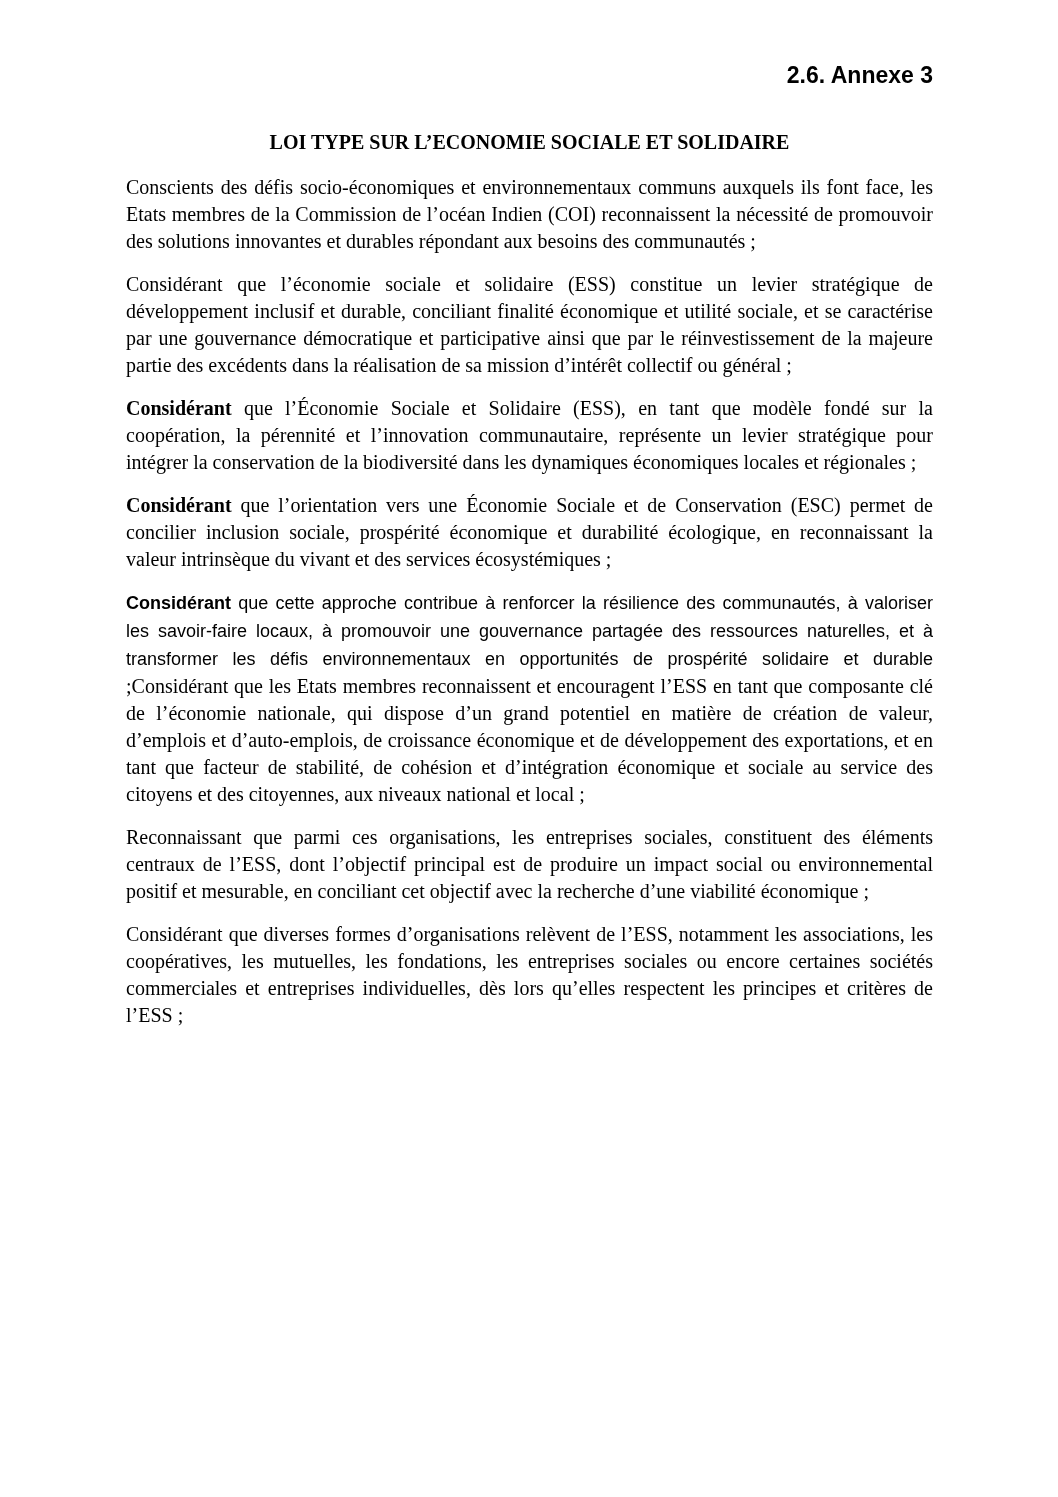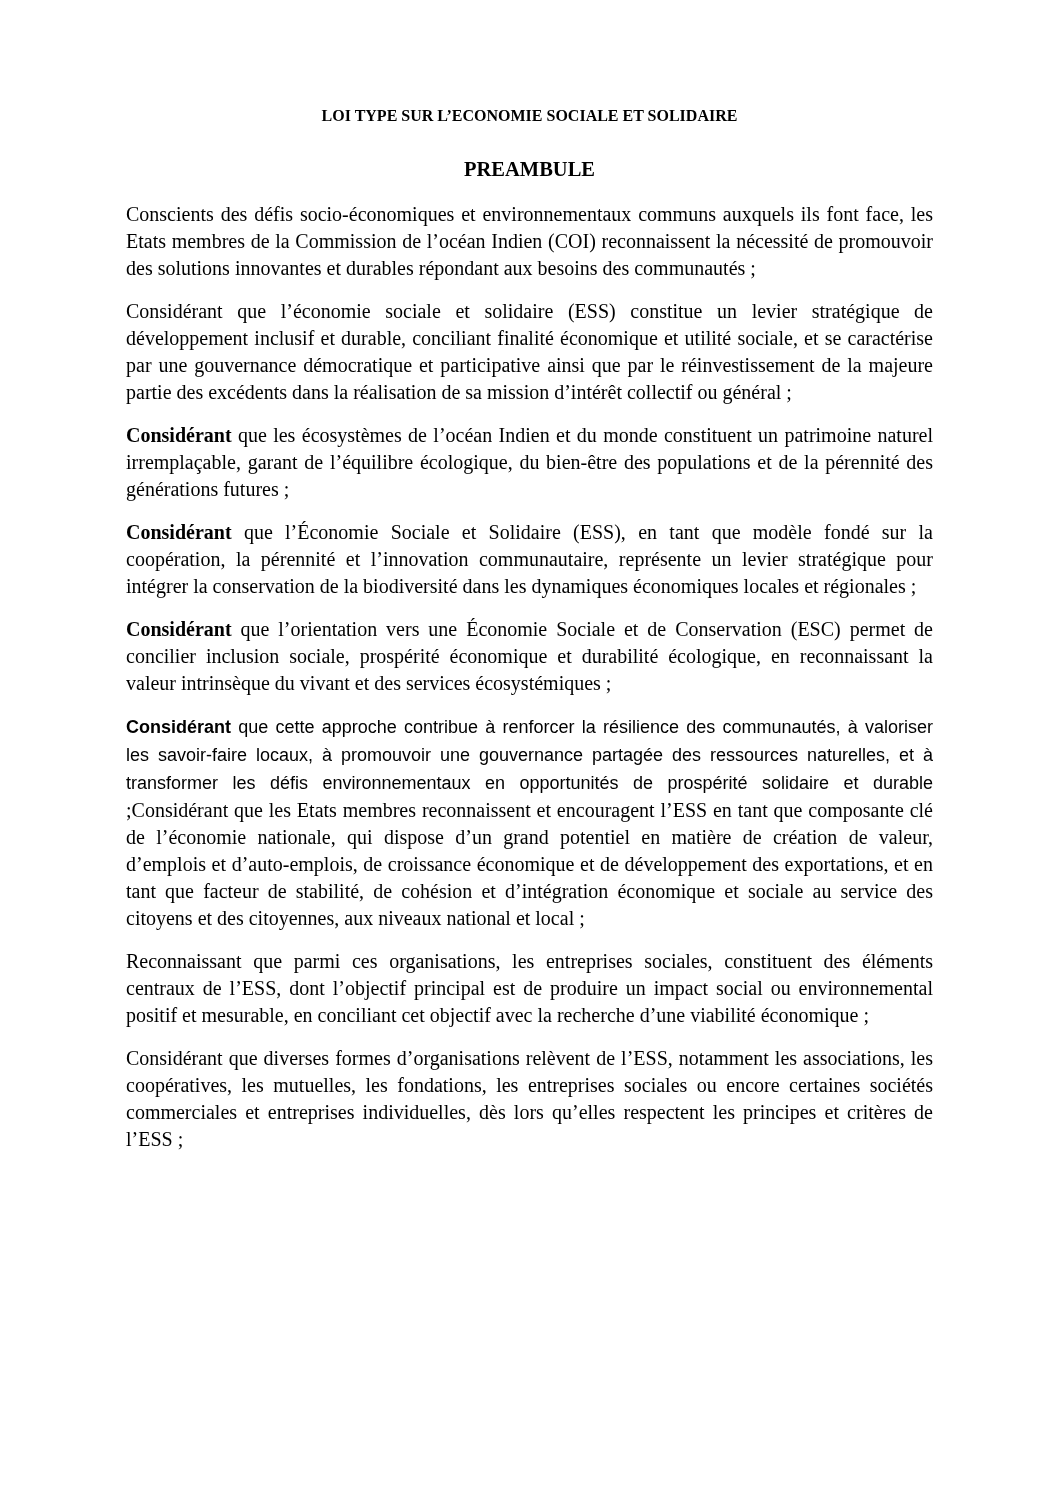--- a/index.html
+++ b/index.html
@@ -23,21 +23,21 @@
     font-family: "Liberation Sans", sans-serif;
     font-weight: bold;
     font-size: 23px;
     line-height: 27px;
     text-align: right;
     letter-spacing: 0px;
   }
   .doc-title {
     margin-top: 40px;
     font-weight: bold;
-    font-size: 16px;
+    font-size: 20px;
     line-height: 27px;
     text-align: center;
   }
   .doc-subtitle {
     margin-top: 27px;
     font-weight: bold;
     font-size: 20.5px;
     line-height: 27px;
     text-align: center;
   }
@@ -57,32 +57,31 @@
     font-family: "Liberation Sans", sans-serif;
     font-size: 18px;
     line-height: 27px;
   }
 </style>
 </head>
 <body>
 
 <div class="page">
 
+  <div class="annex">2.6. Annexe 3</div>
 
   <div class="doc-title">LOI TYPE SUR L’ECONOMIE SOCIALE ET SOLIDAIRE</div>
 
-  <div class="doc-subtitle">PREAMBULE</div>
 
   <div class="body-text">
 
     <p class="para"><span>Conscients des défis socio-économiques et environnementaux communs auxquels ils font face, les Etats membres de la Commission de l’océan Indien (COI) reconnaissent la nécessité de promouvoir des solutions innovantes et durables répondant aux besoins des communautés ;</span></p>
 
     <p class="para"><span>Considérant que l’économie sociale et solidaire (ESS) constitue un levier stratégique de développement inclusif et durable, conciliant finalité économique et utilité sociale, et se caractérise par une gouvernance démocratique et participative ainsi que par le réinvestissement de la majeure partie des excédents dans la réalisation de sa mission d’intérêt collectif ou général ;</span></p>
 
-    <p class="para"><span class="lead-bold">Considérant</span><span> que les écosystèmes de l’océan Indien et du monde constituent un patrimoine naturel irremplaçable, garant de l’équilibre écologique, du bien-être des populations et de la pérennité des générations futures ;</span></p>
 
     <p class="para"><span class="lead-bold">Considérant</span><span> que l’Économie Sociale et Solidaire (ESS), en tant que modèle fondé sur la coopération, la pérennité et l’innovation communautaire, représente un levier stratégique pour intégrer la conservation de la biodiversité dans les dynamiques économiques locales et régionales ;</span></p>
 
     <p class="para"><span class="lead-bold">Considérant</span><span> que l’orientation vers une Économie Sociale et de Conservation (ESC) permet de concilier inclusion sociale, prospérité économique et durabilité écologique, en reconnaissant la valeur intrinsèque du vivant et des services écosystémiques ;</span></p>
 
     <p class="para"><span class="lead-bold sans">Considérant</span><span class="sans"> que cette approche contribue à renforcer la résilience des communautés, à valoriser les savoir-faire locaux, à promouvoir une gouvernance partagée des ressources naturelles, et à transformer les défis environnementaux en opportunités de prospérité solidaire et durable </span><span>;Considérant que les Etats membres reconnaissent et encouragent l’ESS en tant que composante clé de l’économie nationale, qui dispose d’un grand potentiel en matière de création de valeur, d’emplois et d’auto-emplois, de croissance économique et de développement des exportations, et en tant que facteur de stabilité, de cohésion et d’intégration économique et sociale au service des citoyens et des citoyennes, aux niveaux national et local ;</span></p>
 
     <p class="para"><span>Reconnaissant que parmi ces organisations, les entreprises sociales, constituent des éléments centraux de l’ESS, dont l’objectif principal est de produire un impact social ou environnemental positif et mesurable, en conciliant cet objectif avec la recherche d’une viabilité économique ;</span></p>
 
     <p class="para"><span>Considérant que diverses formes d’organisations relèvent de l’ESS, notamment les associations, les coopératives, les mutuelles, les fondations, les entreprises sociales ou encore certaines sociétés commerciales et entreprises individuelles, dès lors qu’elles respectent les principes et critères de l’ESS ;</span></p>

